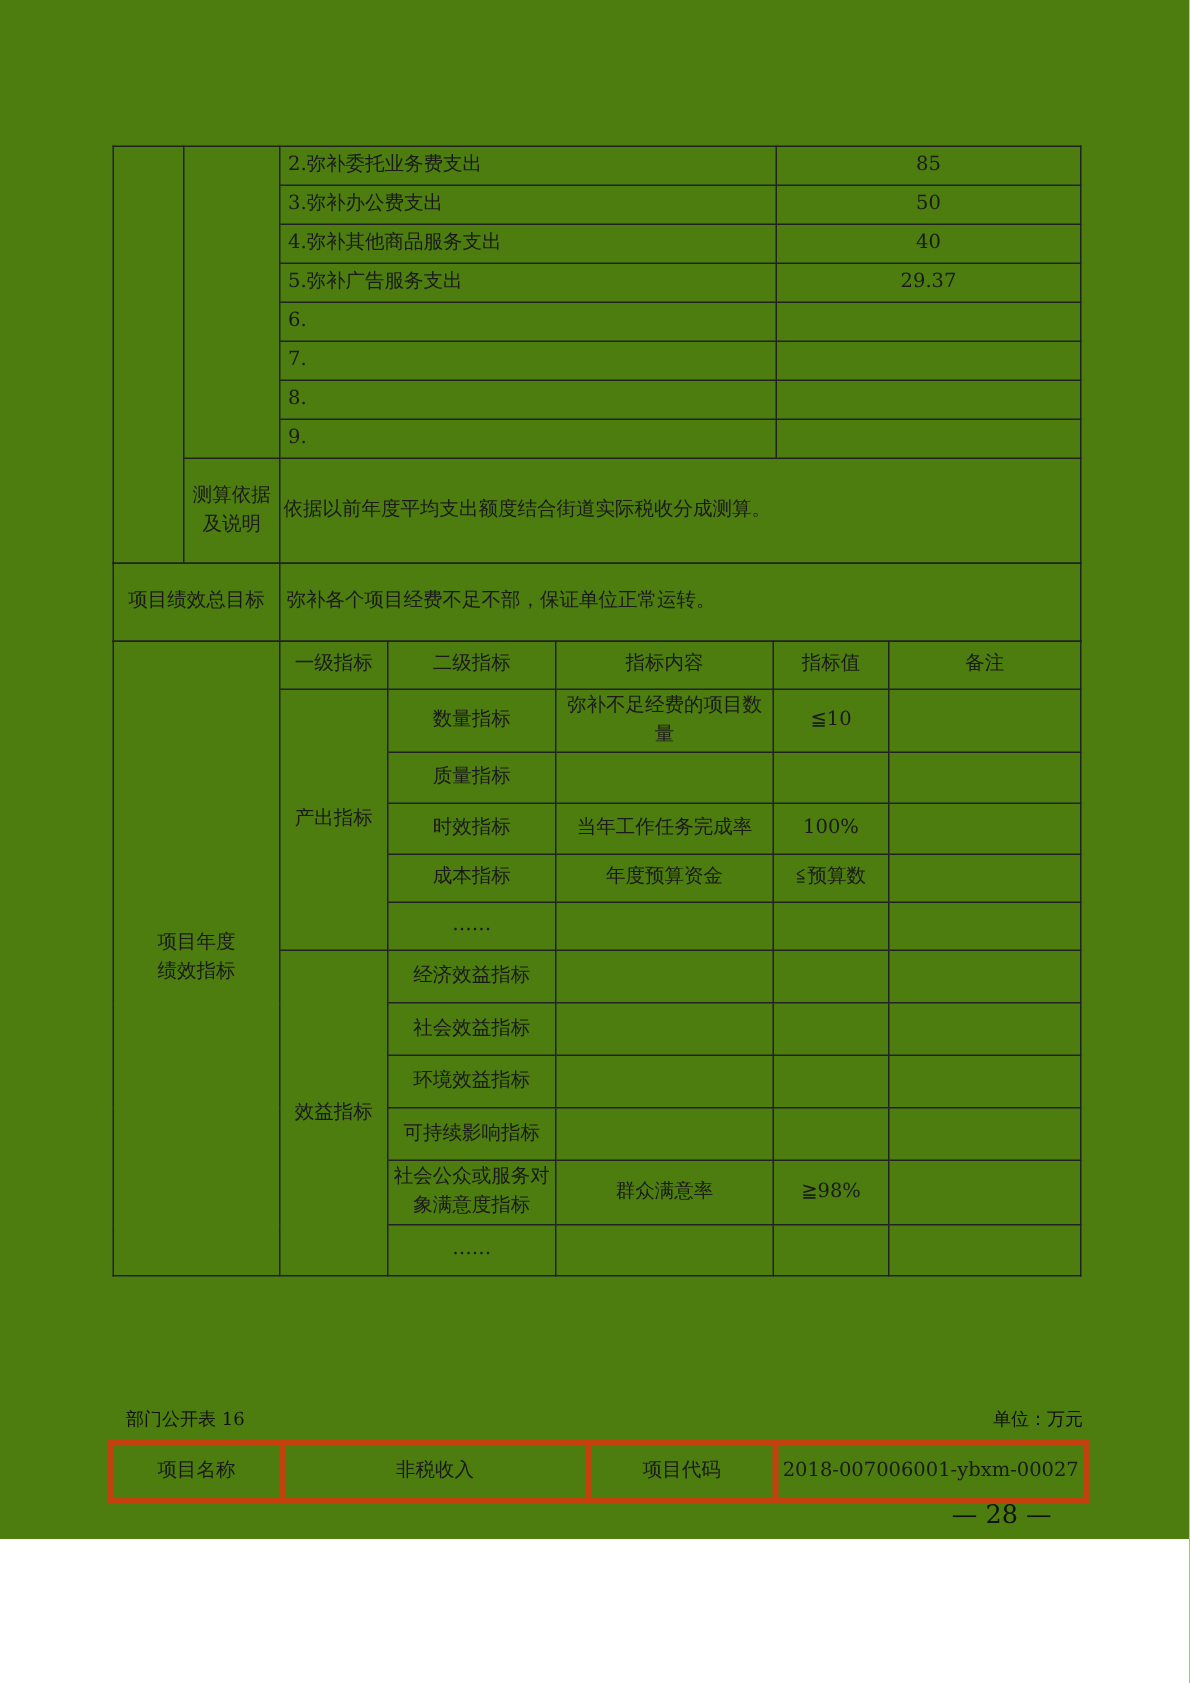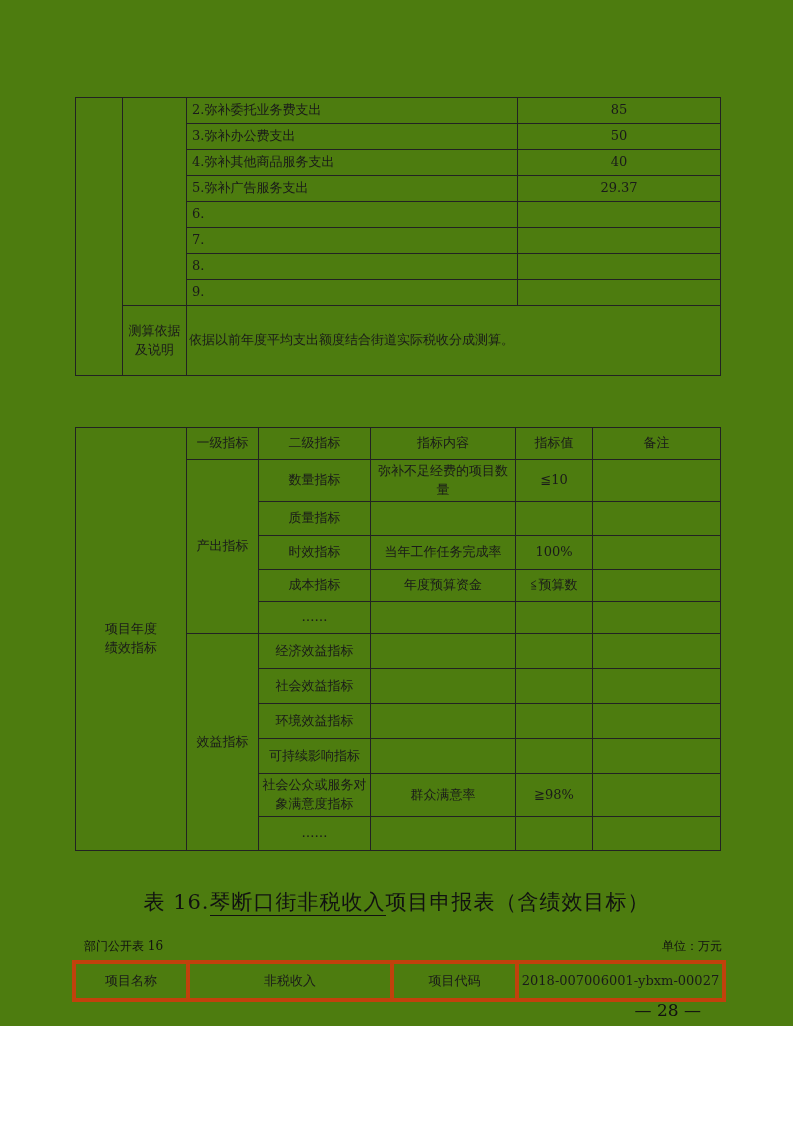--- a/index.html
+++ b/index.html
@@ -100,20 +100,32 @@
     </tr>
     <tr class="h70">
       <td>
             <div class="wrap4">测算依据及说明</div>
           </td>
       <td colspan="2" class="basis-content">依据以前年度平均支出额度结合街道实际税收分成测算。</td>
     </tr>
   </tbody>
     </table>
 
+  <table id="t2">
+    <colgroup>
+        <col style="width:111px">
+        <col style="width:534px">
+      </colgroup>
+    <tbody>
+        <tr class="h52">
+      <td>项目绩效总目标</td>
+      <td class="goal-content">弥补各个项目经费不足不部，保证单位正常运转。</td>
+    </tr>
+  </tbody>
+    </table>
 
   <table id="t3">
     <colgroup>
         <col style="width:111px">
         <col style="width:72px">
         <col style="width:112px">
         <col style="width:145px">
         <col style="width:77px">
         <col style="width:128px">
       </colgroup>
@@ -192,21 +204,20 @@
     </tr>
     <tr class="h34">
       <td>……</td>
       <td></td>
       <td></td>
       <td></td>
     </tr>
   </tbody>
     </table>
 
-  <div class="doc-title"><span>表 16.</span><span class="u">琴断口街非税收入</span><span>项目申报表（含绩效目标）</span></div>
 
   <div class="meta">
     <span>部门公开表 16</span>
     <span class="right">单位：万元</span>
   </div>
 
   <table id="t4">
     <colgroup>
         <col style="width:114px">
         <col style="width:204px">

